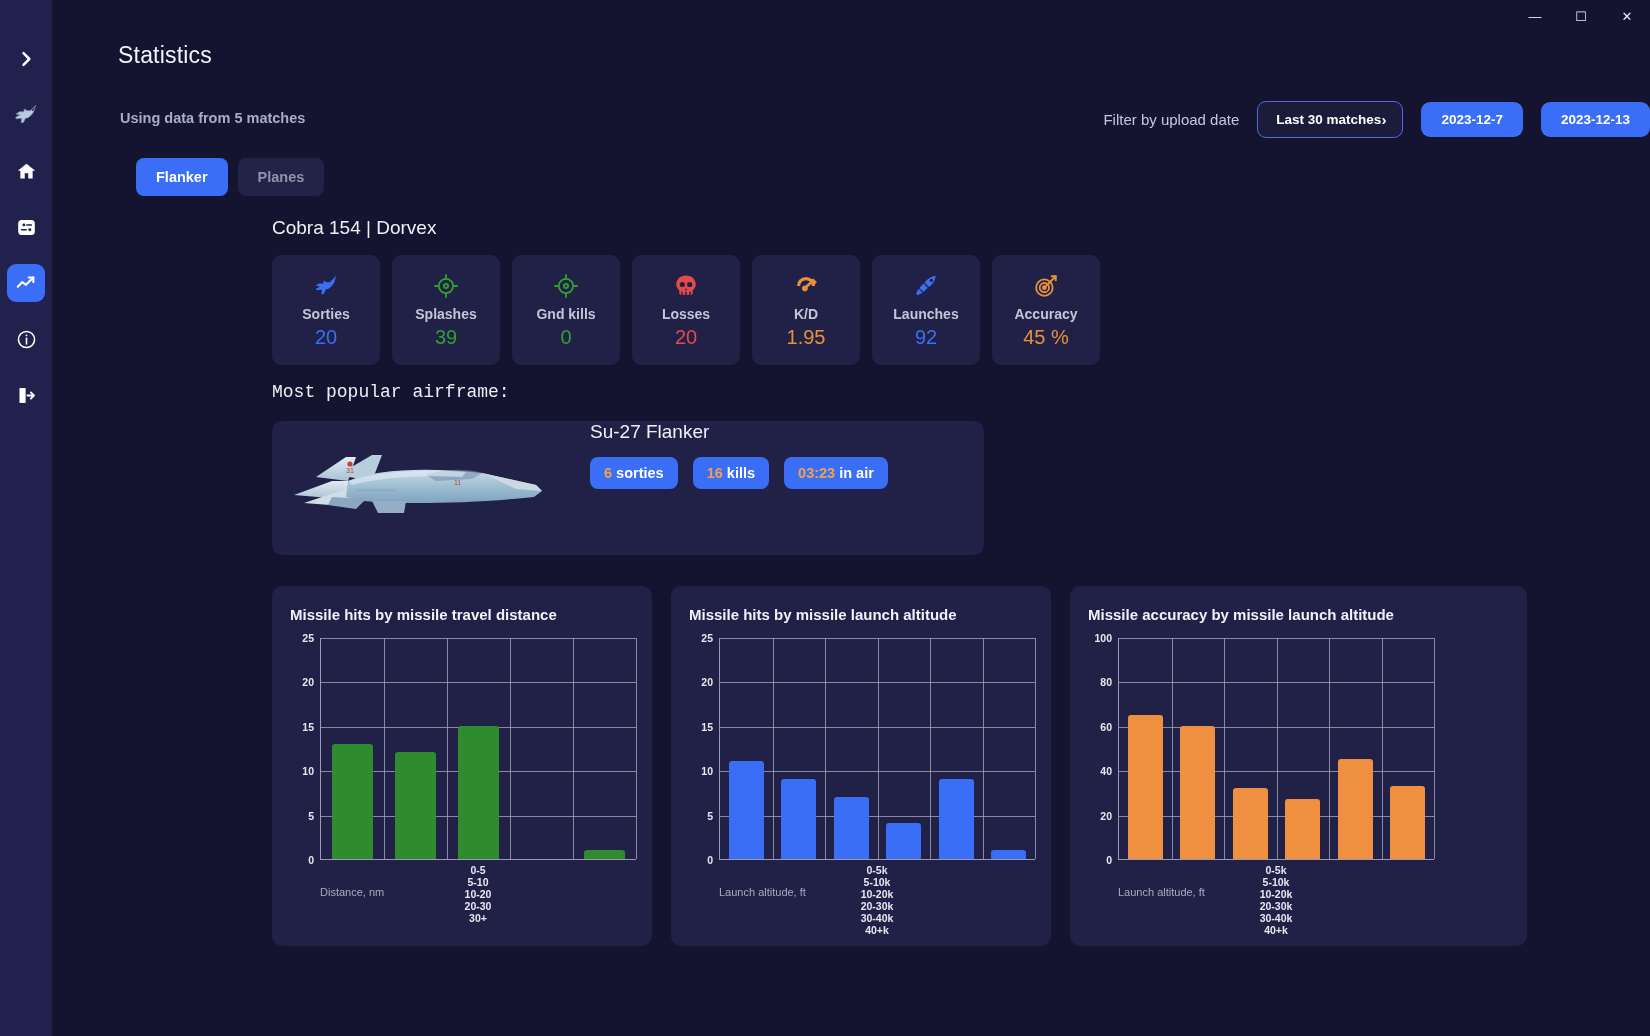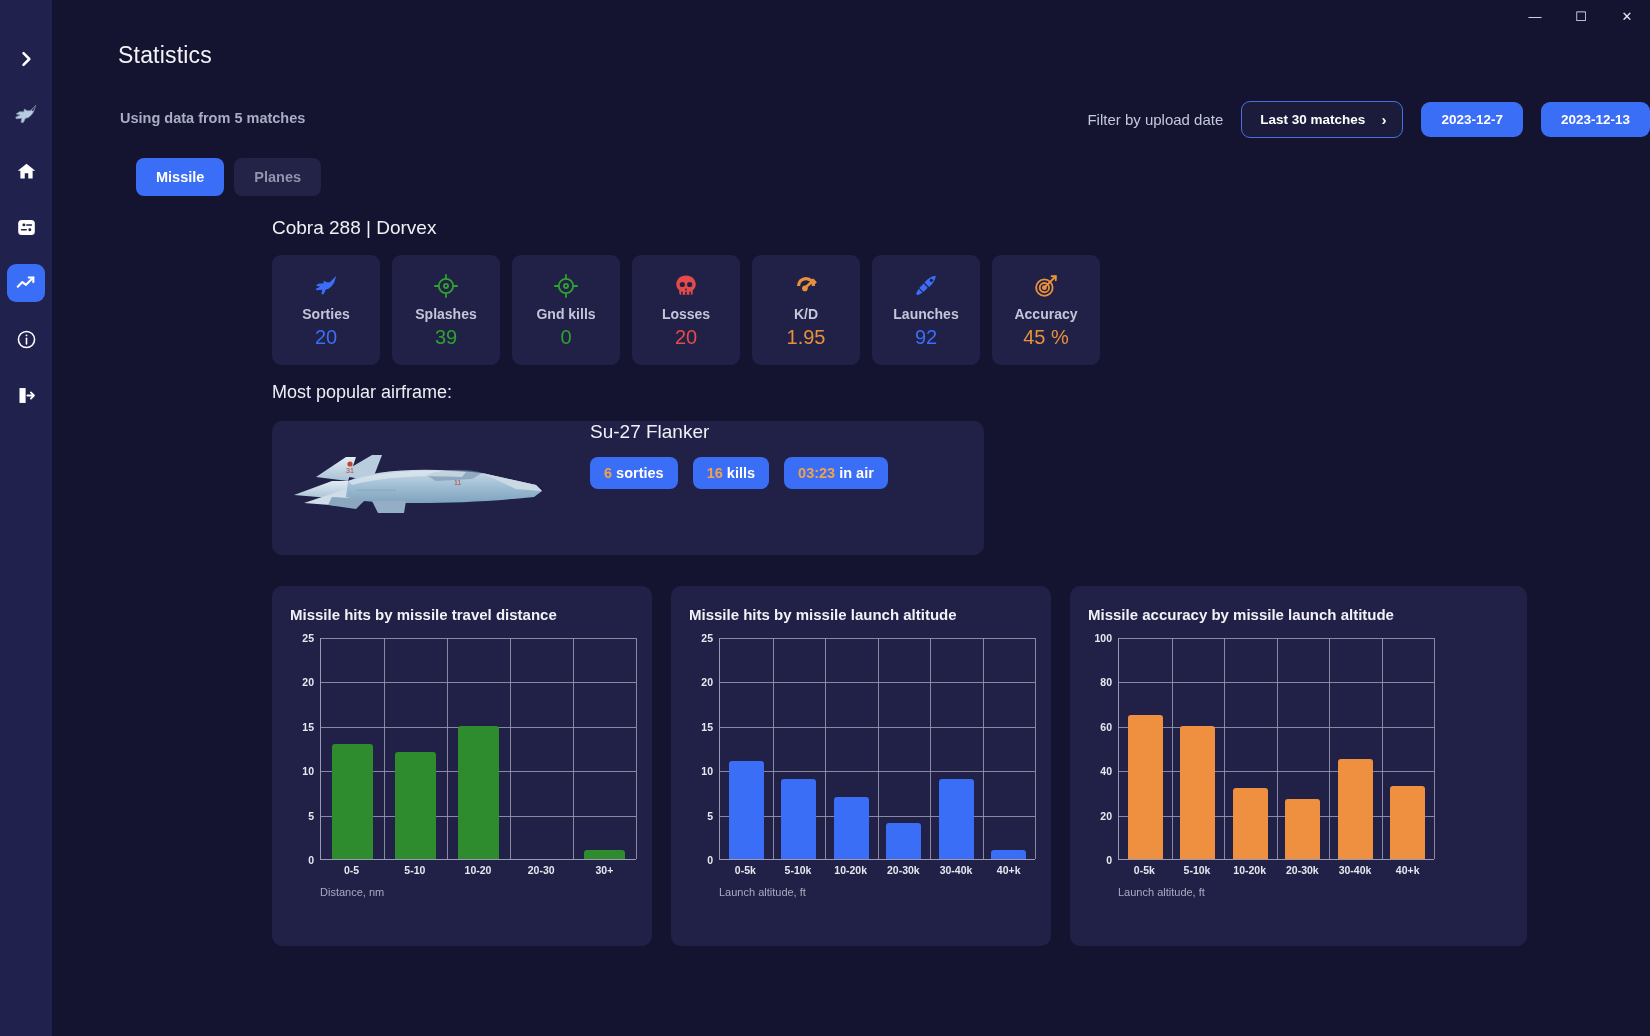--- a/index.html
+++ b/index.html
@@ -60,21 +60,21 @@
     font-size: 14.5px; color: #a9adc4; font-weight: bold;
   }
 
   
   .filter-row {
     position: absolute; right: 0px; top: 101px;
     display: flex; align-items: center; gap: 18px;
   }
   .filter-label { font-size: 15px; color: #c4c8dc; }
   .pill-outline {
-    display: flex; align-items: center; gap: 16px;
+    display: flex; align-items: center; 
     background: #1b1c3c; border: 1px solid #4a6ee0;
     border-radius: 9px; padding: 9px 16px 9px 18px;
     color: #ffffff; font-size: 13.5px; font-weight: bold;
   }
   .pill-outline .chev { font-size: 15px; font-weight: bold; }
   .pill-blue {
     background: #3b6ef6; border-radius: 9px;
     padding: 10px 20px; color: #ffffff;
     font-size: 13.5px; font-weight: bold;
   }
@@ -115,21 +115,21 @@
   }
   .stat-value { margin-top: 4px; font-size: 20px; }
   .v-blue  { color: #3b6ef6; }
   .v-green { color: #2ea12e; }
   .v-red   { color: #e34b4b; }
   .v-orange{ color: #e8903a; }
 
   
   .airframe-label {
     position: absolute; left: 220px; top: 382px;
-    font-size: 18px; color: #eeeef5;
+    font-size: 18px; color: #eeeef5; font-family: Liberation Mono, monospace;
   }
   .airframe-card {
     position: absolute; left: 220px; top: 421px;
     width: 712px; height: 134px;
     background: #212147; border-radius: 10px;
     display: flex; 
   }
   .plane-art { width: 300px; height: 120px; position: relative; flex: 0 0 300px; }
   .plane-art svg { position: absolute; left: 14px; top: 20px; }
   .airframe-info { display: flex; flex-direction: column; gap: 14px; padding-left: 18px; }
@@ -187,20 +187,21 @@
   }
   .bars {
     position: absolute; left: 0; right: 0; bottom: 0; top: 0;
     display: flex; align-items: flex-end;
   }
   .bar-slot { flex: 1 1 0; display: flex; justify-content: center; align-items: flex-end; height: 100%; }
   .bar { width: 66%; border-radius: 3px 3px 0 0; }
   .x-labels {
     position: absolute; left: 32px; right: 0; top: 226px;
     display: flex;
+    flex-direction: column;
   }
   .x-label {
     flex: 1 1 0; text-align: center;
     font-size: 10.5px; color: #e7e7f0; font-weight: bold;
   }
   .x-title {
     position: absolute; left: 32px; right: 0; top: 248px;
     text-align: left; font-size: 11px; color: #a7abc0;
   }
 </style>
@@ -271,25 +272,25 @@
       <div class="filter-label">Filter by upload date</div>
       <div class="pill-outline">
         <span>Last 30 matches</span>
         <span class="chev">›</span>
       </div>
       <div class="pill-blue">2023-12-7</div>
       <div class="pill-blue clipped">2023-12-13</div>
     </div>
 
     <div class="tabs">
-      <div class="tab active">Missile</div>
+      <div class="tab active">Flanker</div>
       <div class="tab inactive">Planes</div>
     </div>
 
-    <div class="pilot-name">Cobra 288 | Dorvex</div>
+    <div class="pilot-name">Cobra 154 | Dorvex</div>
 
     <div class="stat-row" id="stat-row">
         <div class="stat-card">
           <div class="stat-icon">
             <svg width="26" height="26" viewBox="0 0 24 24">
               <path d="M21.5 2.5 L15.5 8.5 L12.5 8.5 L10 7 L9.6 9.6 L5.5 9.6 L2.5 11.6 L6.5 12.6 L2.6 14.6 L3.2 16 L8.4 15.4 L7.8 19.6 L9.8 19.6 L11.8 15.2 L14.4 14.6 L17.4 12 L19.6 8.8 Z" fill="#3b6ef6"></path>
             </svg>
           </div>
           <div class="stat-label">Sorties</div>
           <div class="stat-value v-blue">20</div>

